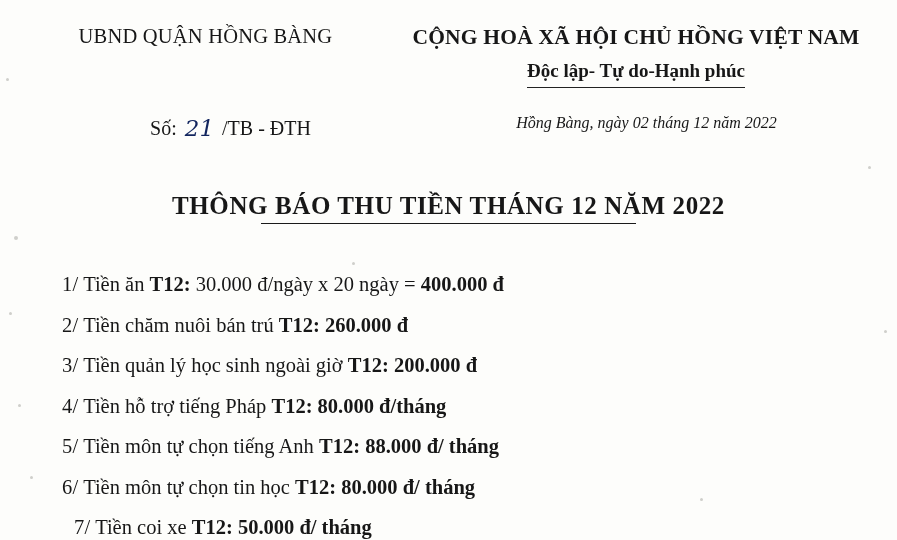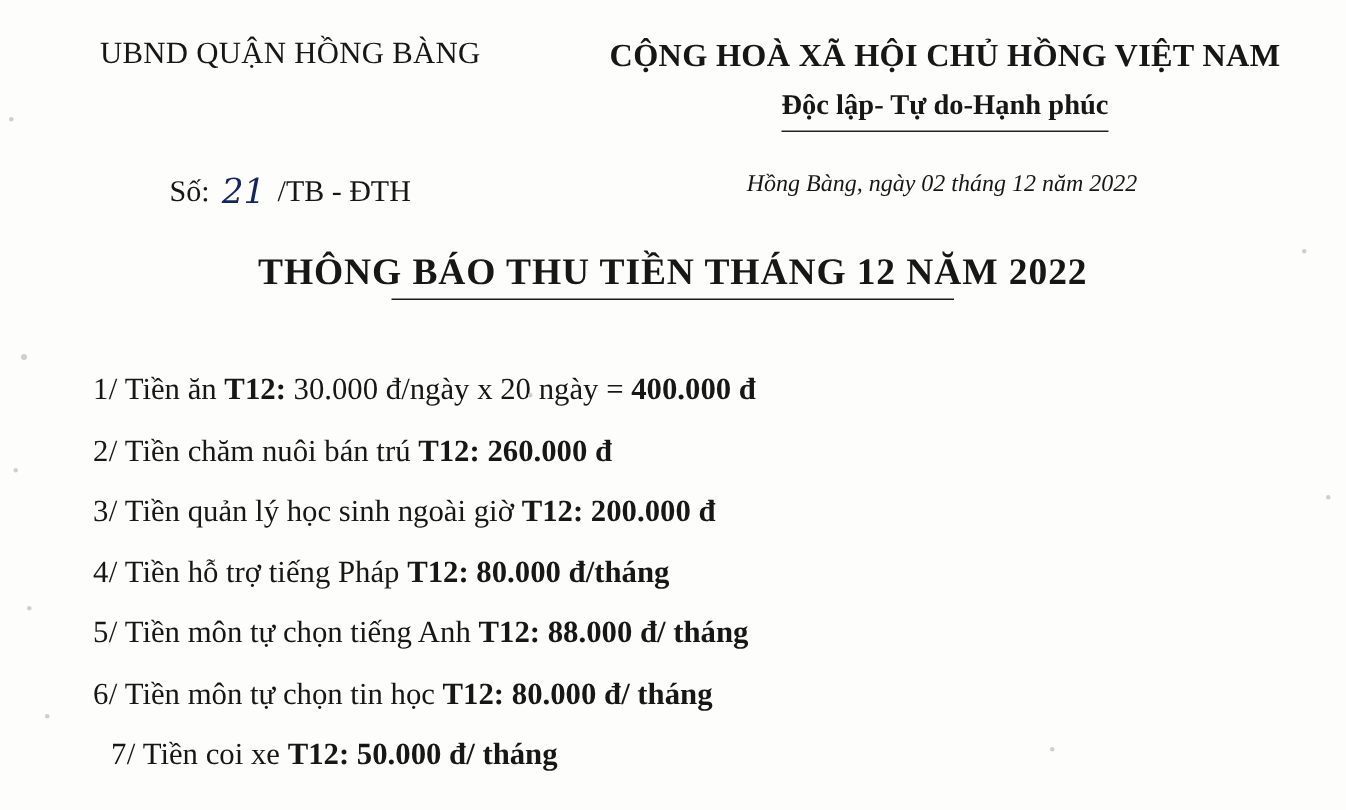--- a/index.html
+++ b/index.html
@@ -31,21 +31,21 @@
   }
 
   
   .header {
     display: flex;
     padding-top: 22px;
   }
   .header-left {
     width: 375px;
     text-align: center;
-    padding-left: 6px;
+    padding-left: 18px;
   }
   .header-right {
     flex: 1;
     text-align: center;
     padding-right: 18px;
   }
   .org-line {
     font-size: 20.5px;
     letter-spacing: 0.2px;
     line-height: 1.45;
@@ -65,20 +65,21 @@
     line-height: 1.5;
     display: inline-block;
     border-bottom: 1.6px solid #222;
     padding-bottom: 1px;
   }
 
   
   .subheader {
     display: flex;
     margin-top: 26px;
+    padding-left: 37px;
   }
   .subheader-left {
     width: 375px;
     text-align: center;
     padding-left: 6px;
     font-size: 20px;
   }
   .handwritten-no {
     font-family: "DejaVu Serif", serif;
     font-style: italic;
@@ -92,21 +93,21 @@
     flex: 1;
     text-align: center;
     padding-right: 22px;
     font-size: 16px;
     font-style: italic;
   }
 
   
   .doc-title-wrap {
     text-align: center;
-    margin-top: 28px;
+    margin-top: 52px;
   }
   .doc-title {
     display: inline-block;
     font-size: 25px;
     font-weight: bold;
     letter-spacing: 0.6px;
   }
   .doc-title .underline {
     display: block;
     height: 1.8px;

